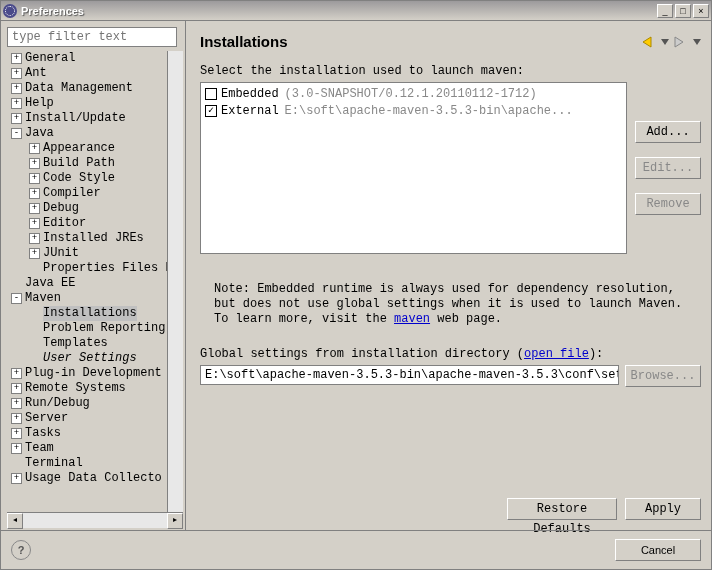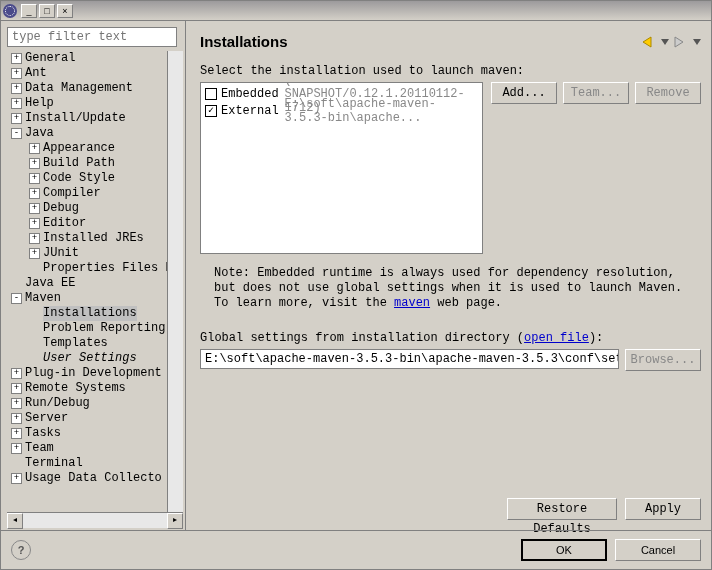--- a/index.html
+++ b/index.html
@@ -22,26 +22,26 @@
 .tree-label.selected { background: #c0c0c0; }
 .scrollbar-v { position: absolute; right: 0; top: 0; width: 16px; height: 100%; background: #e8e8e8; border-left: 1px solid #808080; }
 .scrollbar-h { height: 16px; background: #e8e8e8; border-top: 1px solid #808080; display: flex; }
 .sb-btn { width: 16px; height: 16px; background: #d4d0c8; border: 1px solid #808080; border-top-color: #fff; border-left-color: #fff; font-size: 8px; text-align: center; line-height: 12px; }
 .sb-track { flex: 1; background: #e8e8e8; }
 .main { flex: 1; background: #d4d0c8; padding: 12px 10px 10px 14px; display: flex; flex-direction: column; min-width: 0; }
 .main-header { display: flex; align-items: center; margin-bottom: 14px; }
 .main-title { font-size: 15px; font-weight: bold; flex: 1; }
 .nav-arrows { display: flex; gap: 4px; align-items: center; }
 .label-text { font-family: "Courier New", monospace; font-size: 12px; color: #000; margin-bottom: 4px; }
-.install-section { display: flex; gap: 8px; margin-bottom: 8px; }
+.install-section { display: flex; gap: 8px; margin-bottom: 24px; align-items: center; }
 .install-list { flex: 1; background: #fff; border: 1px solid #808080; height: 172px; padding: 2px; font-family: "Courier New", monospace; font-size: 12px; overflow: hidden; }
 .install-row { display: flex; align-items: center; height: 17px; gap: 4px; padding: 0 2px; }
 .checkbox { width: 12px; height: 12px; border: 1px solid #000; background: #fff; text-align: center; line-height: 10px; font-size: 10px; flex-shrink: 0; }
 .install-desc { color: #888; margin-left: 2px; }
-.btn-col { display: flex; flex-direction: row; gap: 6px; }
+.btn-col { display: flex; flex-direction: column; gap: 14px; }
 .btn { width: 66px; height: 22px; background: #d4d0c8; border: 1px solid #808080; border-top-color: #fff; border-left-color: #fff; font-family: "Courier New", monospace; font-size: 12px; cursor: pointer; text-align: center; line-height: 20px; }
 .btn.disabled { color: #888; }
 .note { font-family: "Courier New", monospace; font-size: 12px; color: #000; margin: 4px 0 20px 14px; line-height: 15px; }
 .note a { color: #0000cc; text-decoration: underline; cursor: pointer; }
 .settings-row { display: flex; gap: 6px; margin-bottom: 10px; }
 .settings-input { flex: 1; background: #fff; border: 1px solid #808080; padding: 2px 4px; font-family: "Courier New", monospace; font-size: 12px; height: 20px; white-space: nowrap; overflow: hidden; }
 .spacer { flex: 1; }
 .bottom-btns { display: flex; justify-content: flex-end; gap: 8px; margin-top: 4px; }
 .btn-wide { width: 110px; }
 .footer { border-top: 1px solid #808080; padding: 8px 10px; display: flex; align-items: center; }
@@ -50,20 +50,21 @@
 .btn-footer { width: 86px; height: 22px; background: #d4d0c8; border: 1px solid #808080; border-top-color: #fff; border-left-color: #fff; font-family: Tahoma, sans-serif; font-size: 11px; cursor: pointer; }
 .btn-footer.default { border: 2px solid #000; font-weight: normal; }
 svg.arrow-svg { display: block; }
 </style>
 </head>
 <body>
 
 <div class="window">
   <div class="titlebar">
     <div class="titlebar-icon"></div>
+    <div class="titlebar-text">Preferences</div>
     <div class="win-controls">
       <div class="win-btn">_</div>
       <div class="win-btn">□</div>
       <div class="win-btn">×</div>
     </div>
   </div>
 
   <div class="content">
     <div class="sidebar">
       <input class="filter-input" placeholder="type filter text" style="">
@@ -224,21 +225,21 @@
               <span class="install-desc">(3.0-SNAPSHOT/0.12.1.20110112-1712)</span>
             </div>
             <div class="install-row">
               <span class="checkbox">✓</span>
               <span>External</span>
               <span class="install-desc">E:\soft\apache-maven-3.5.3-bin\apache...</span>
             </div>
           </div>
         <div class="btn-col">
           <div class="btn">Add...</div>
-          <div class="btn disabled">Team...</div>
+          <div class="btn disabled">Edit...</div>
           <div class="btn disabled">Remove</div>
         </div>
       </div>
 
       <div class="note">
         <span>Note: Embedded runtime is always used for dependency resolution,</span><br>
         <span>but does not use global settings when it is used to launch Maven.</span><br>
         <span>To learn more, visit the </span><a>maven</a><span> web page.</span>
       </div>
 
@@ -256,17 +257,16 @@
       <div class="bottom-btns">
         <div class="btn btn-wide">Restore Defaults</div>
         <div class="btn" style="width:76px">Apply</div>
       </div>
     </div>
   </div>
 
   <div class="footer">
     <div class="help-icon">?</div>
     <div class="footer-btns">
-      <button class="btn-footer default">OK</button>
       <button class="btn-footer">Cancel</button>
     </div>
   </div>
 </div>
 
 </body></html>

